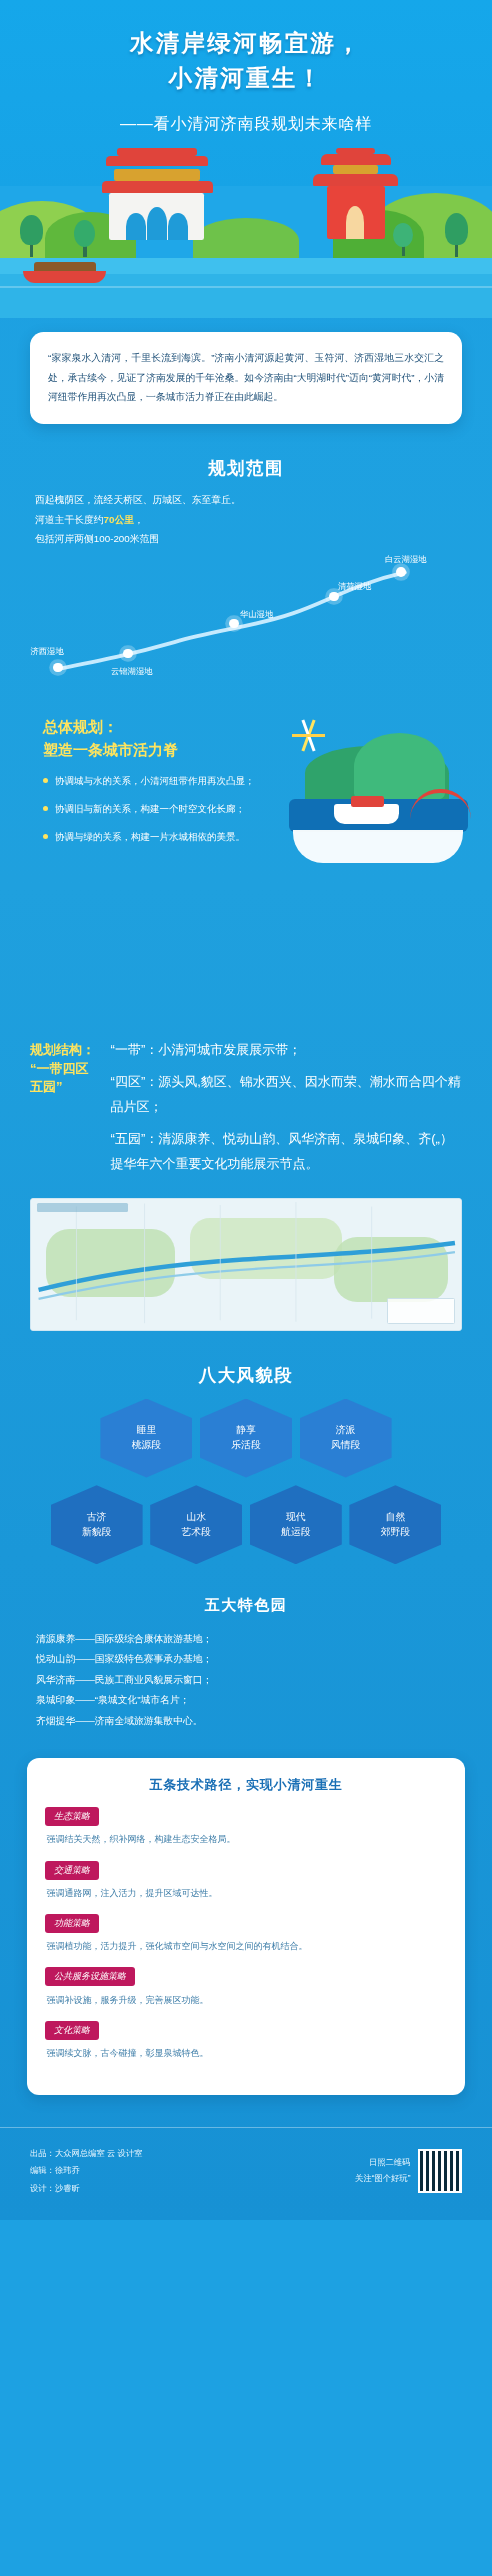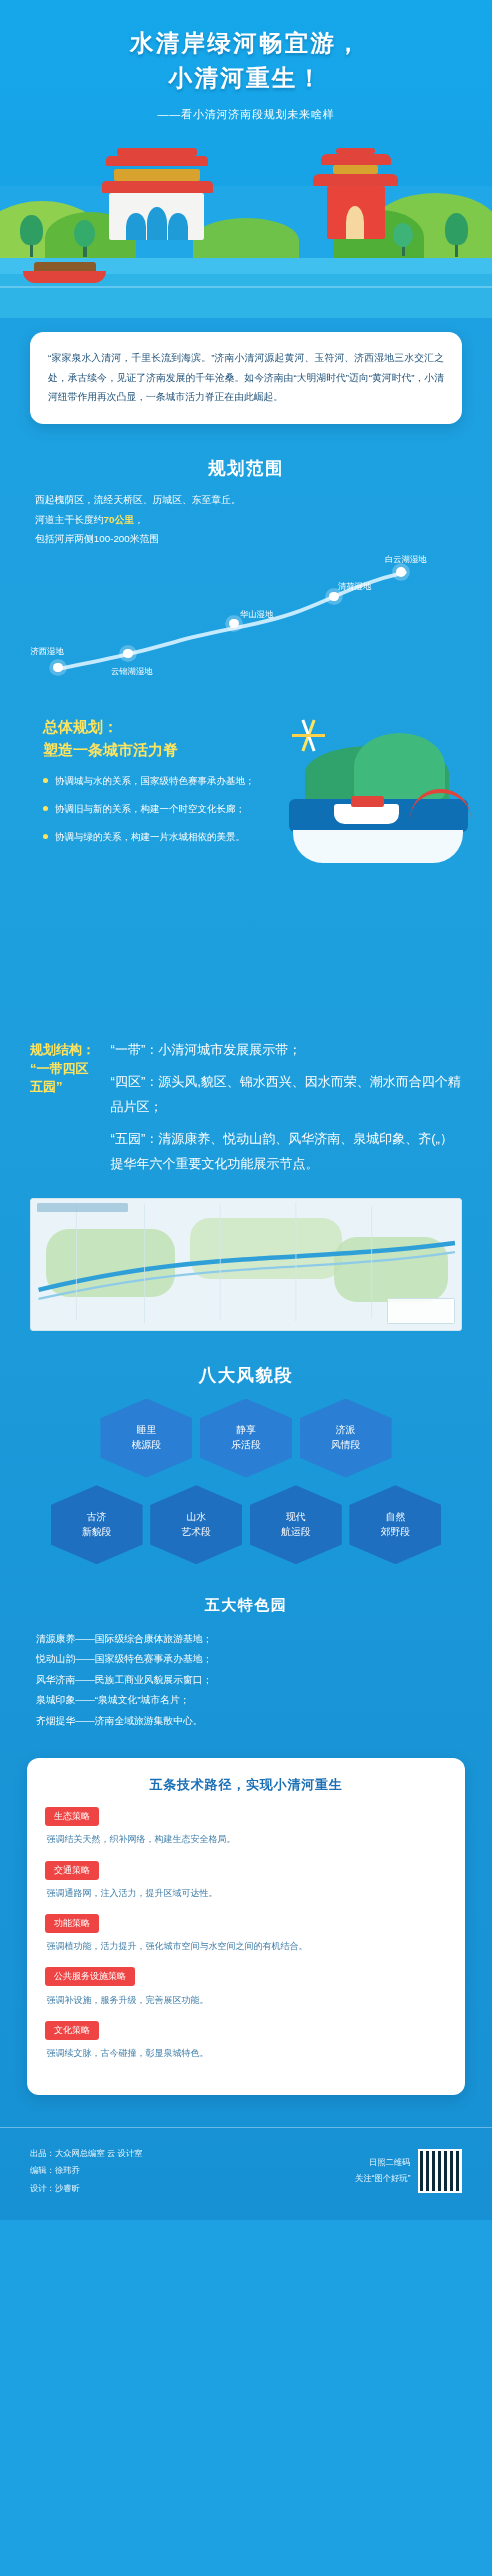--- a/index.html
+++ b/index.html
@@ -9,21 +9,21 @@
     background: #1da1e2;
     width: 492px;
     overflow-x: hidden;
   }
   .page { width: 492px; position: relative; background: linear-gradient(180deg,#19a3e6 0%, #1da1e2 10%, #1fa0de 40%, #1a97d8 70%, #1791d4 100%); }
 
   
   .header { position: relative; height: 318px; background: linear-gradient(180deg,#15a7ea 0%, #17a3e6 60%, #1b9fe0 100%); overflow: hidden; }
   .title-wrap { position: relative; z-index: 5; padding-top: 26px; text-align: center; }
   .title-line { font-size: 23.5px; font-weight: bold; color: #ffffff; letter-spacing: 2.3px; line-height: 1.5; text-shadow: 0 1.5px 3px rgba(0,60,110,.35); }
-  .subtitle { margin-top: 10px; font-size: 11px; color: #ffffff; letter-spacing: 0.8px; }
+  .subtitle { margin-top: 17px; font-size: 16px; color: #ffffff; letter-spacing: 0.8px; }
 
   .scene { position: absolute; left: 0; right: 0; bottom: 0; height: 205px; }
   .sky-band { position:absolute; left:0; right:0; bottom:41px; height:91px; background:#1fa7e8; }
   .hill { position: absolute; border-radius: 50% 50% 0 0; }
   .water { position: absolute; left: 0; right: 0; bottom: 0; height: 44px; background: #2fb4e8; }
   .water:after { content:""; position:absolute; left:0; right:0; top:12px; height:1.5px; background:rgba(255,255,255,.25); }
   .ground { position:absolute; left:0; right:0; bottom:39px; height:21px; background:#3fc0ee; }
 
   .tree { position: absolute; }
   .tree .trunk { position:absolute; width:3.8px; background:#2e6f4f; left:50%; margin-left:-1.5px; bottom:0; }
@@ -74,21 +74,21 @@
   .hex.alt { background:#1f6fc0; }
 
   
   .parks { padding:7.6px 36px 0; }
   .park-line { color:#ffffff; font-size:9.8px; line-height:2.1; }
 
   
   .paths-card { margin:26px 27px 0; background:#ffffff; border-radius:12px; padding:18px 18px 21px; box-shadow:0 4.5px 13.6px rgba(0,50,90,.18); }
   .paths-title { text-align:center; color:#1a6fb5; font-size:13px; font-weight:bold; letter-spacing:0.8px; margin-bottom:13.6px; }
   .path-item { margin-bottom:12px; }
-  .path-tag { display:inline-block; background:#ef4444; color:#fff; font-size:9px; padding:3px 9px; border-radius:3px; }
+  .path-tag { display:inline-block; background:#be185d; color:#fff; font-size:9px; padding:3px 9px; border-radius:3px;font-style:italic; }
   .path-desc { color:#3d7da8; font-size:9px; line-height:1.9; margin-top:5.3px; padding-left:1.5px; }
 
   
   .footer { margin-top:32px; border-top:0.8px solid rgba(255,255,255,.35); padding:16.7px 30px 23px; display:flex; justify-content:space-between; align-items:center; }
   .footer-left { color:#eaf7ff; font-size:8.3px; line-height:2.1; }
   .footer-right { display:flex; align-items:center; gap:7.6px; }
   .footer-right .txt { color:#eaf7ff; font-size:8.3px; line-height:1.9; text-align:right; }
   .qr { width:44px; height:44px; background:#fff; padding:2.3px; }
   .qr .cell { width:100%; height:100%; background:
       repeating-linear-gradient(90deg,#0a2a3a 0 3px,#fff 3px 6px),
@@ -195,21 +195,21 @@
     <div class="node-dot" style="left:27px;top:109px;"></div>
     <div class="node-label" style="left:4.5px;top:92px;">济西湿地</div>
   </div>
 
   <div class="plan-wrap" style="margin-top:10.6px;padding-left:8px;">
     <div class="plan-head">
       <div>总体规划：</div>
       <div>塑造一条城市活力脊</div>
     </div>
     <div class="plan-list">
-      <div class="plan-item">协调城与水的关系，国家级特色赛事承办基地；</div>
+      <div class="plan-item">协调城与水的关系，小清河纽带作用再次凸显；</div>
       <div class="plan-item">协调旧与新的关系，构建一个时空文化长廊；</div>
       <div class="plan-item">协调与绿的关系，构建一片水城相依的美景。</div>
     </div>
 
     <div class="plan-illus">
       <div style="position:absolute;left:10.6px;top:3px;width:35px;height:35px;">
         <div style="position:absolute;left:15px;top:0;width:3px;height:33px;background:#ffe45e;transform:rotate(20deg);"></div>
         <div style="position:absolute;left:15px;top:0;width:3px;height:33px;background:#fff;transform:rotate(-20deg);"></div>
         <div style="position:absolute;left:0;top:15px;width:33px;height:3px;background:#ffd24a;"></div>
       </div>

